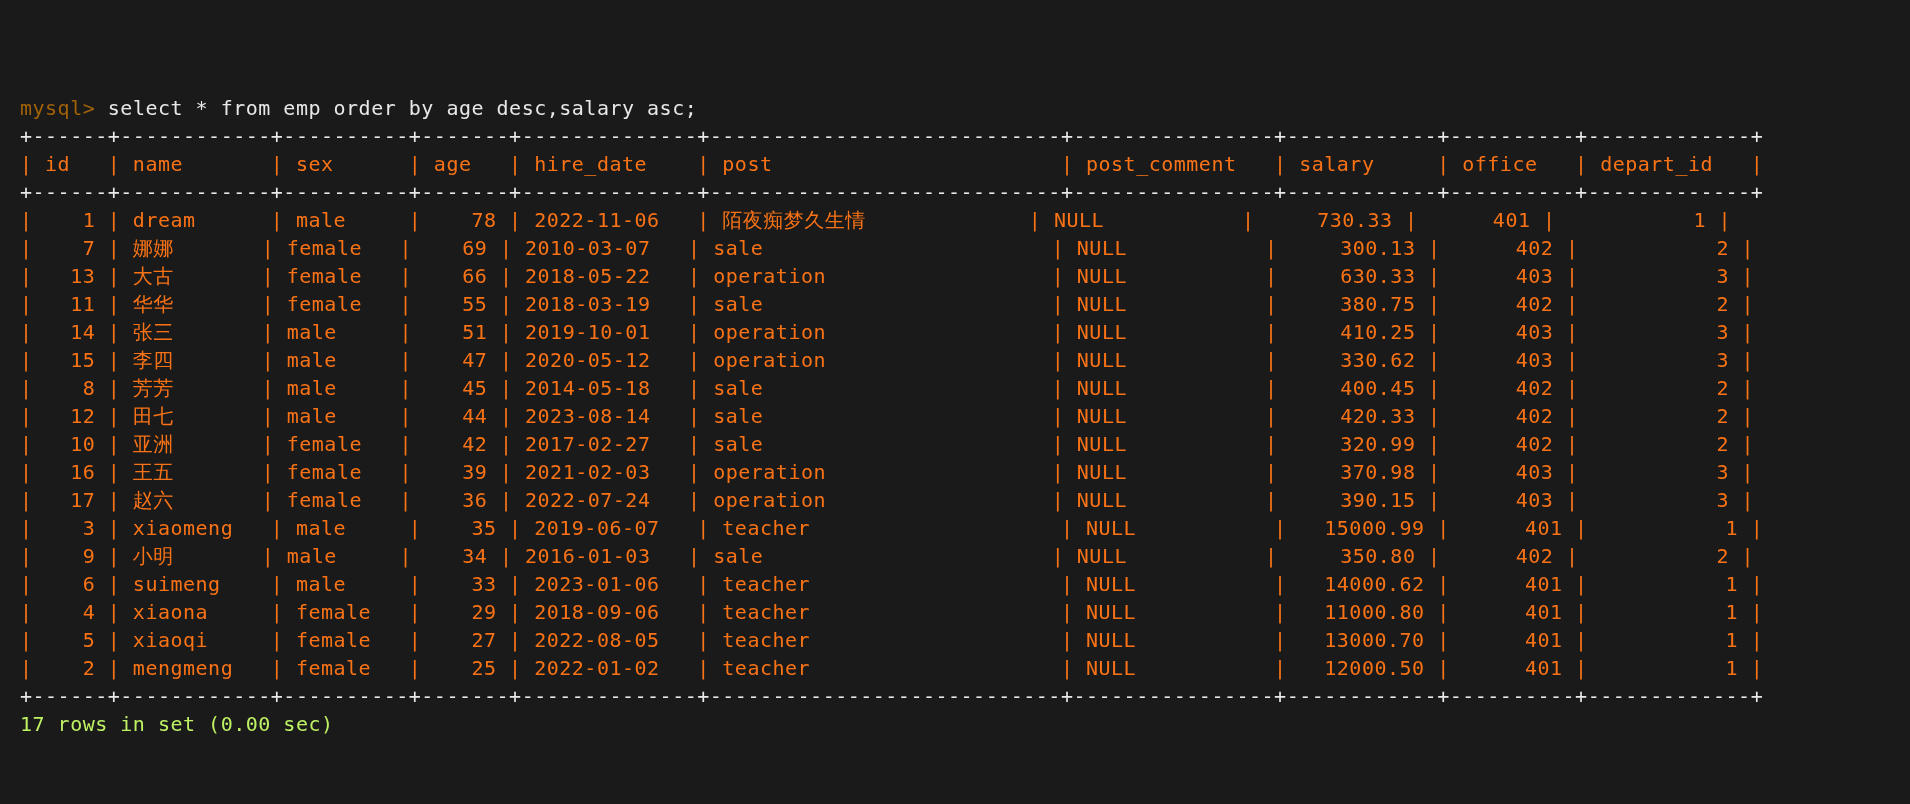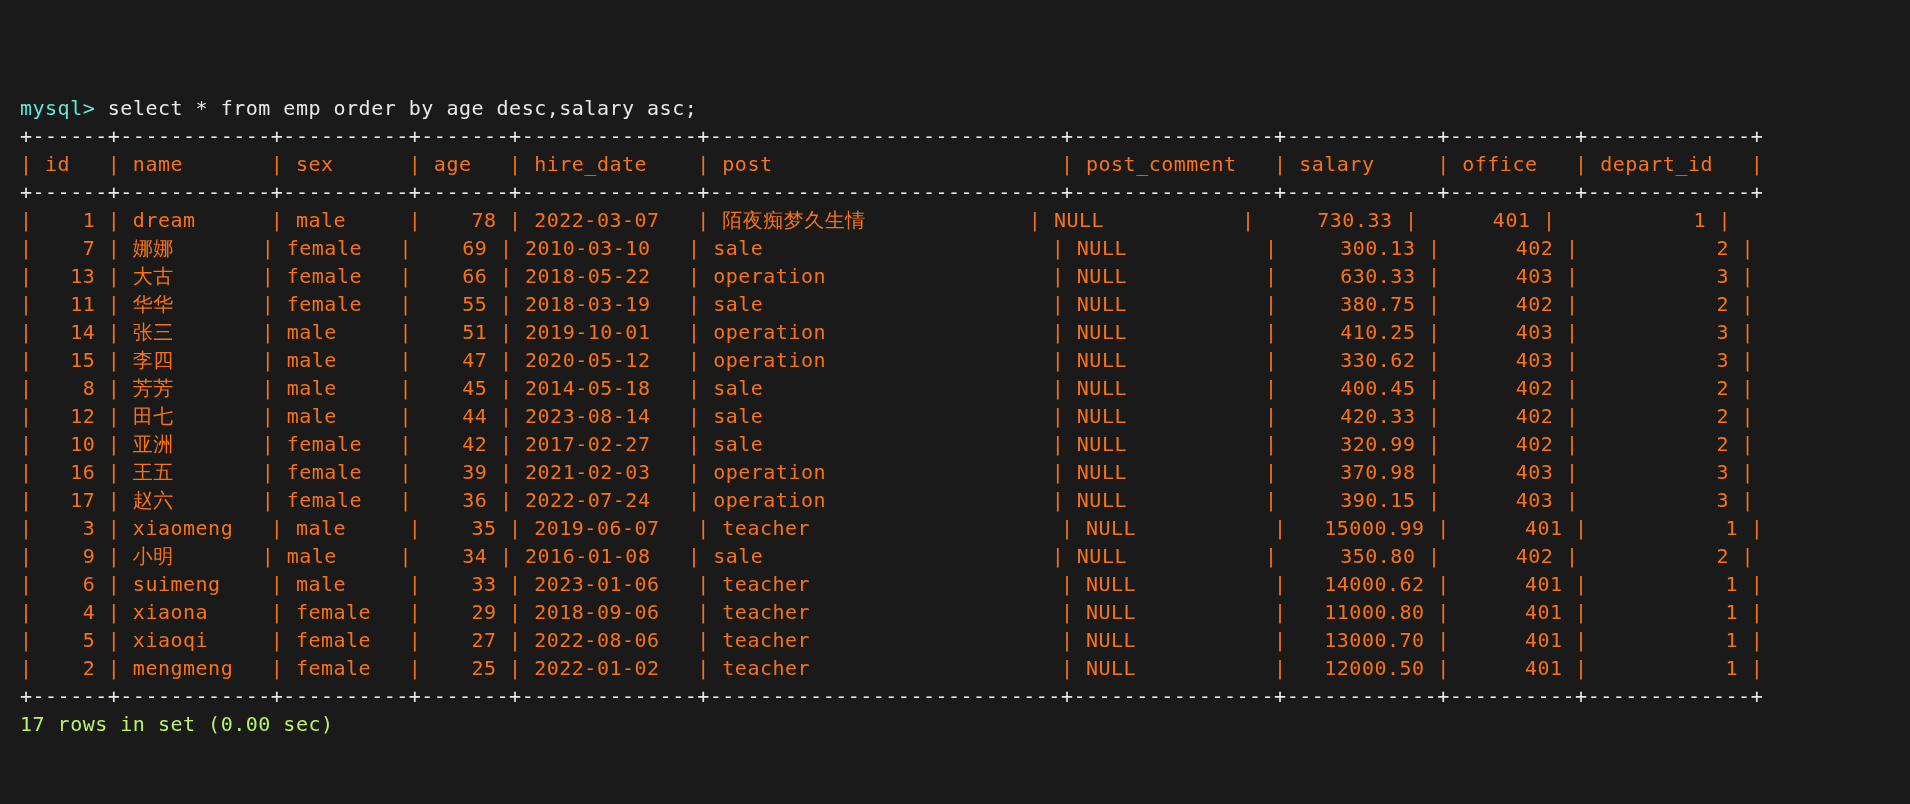--- a/index.html
+++ b/index.html
@@ -7,54 +7,54 @@
     padding: 10px 20px;
     background-color: #1a1a1a;
     color: #e8e8e8;
     font-family: 'Menlo', 'Monaco', 'Consolas', monospace;
     font-size: 20px;
     line-height: 1.4;
     white-space: pre;
     letter-spacing: 0.5px;
   }
   .prompt {
-    color: #5eead4;
+    color: #a16207;
   }
   .border-line {
     color: #e8e8e8;
   }
   .table-row {
     color: #f97316;
   }
   .status {
     color: #bef264;
   }
 </style>
 </head>
 <body>
 
 
 <div id="terminal"><span class="prompt">mysql&gt; </span><span>select * from emp order by age desc,salary asc;</span>
 <span class="border-line">+------+------------+----------+-------+--------------+----------------------------+----------------+------------+----------+-------------+</span>
 <span class="table-row">| id   | name       | sex      | age   | hire_date    | post                       | post_comment   | salary     | office   | depart_id   |</span>
 <span class="border-line">+------+------------+----------+-------+--------------+----------------------------+----------------+------------+----------+-------------+</span>
-<span class="table-row">|    1 | dream      | male     |    78 | 2022-03-07   | 陌夜痴梦久生情             | NULL           |     730.33 |      401 |           1 |</span>
-<span class="table-row">|    7 | 娜娜       | female   |    69 | 2010-03-10   | sale                       | NULL           |     300.13 |      402 |           2 |</span>
+<span class="table-row">|    1 | dream      | male     |    78 | 2022-11-06   | 陌夜痴梦久生情             | NULL           |     730.33 |      401 |           1 |</span>
+<span class="table-row">|    7 | 娜娜       | female   |    69 | 2010-03-07   | sale                       | NULL           |     300.13 |      402 |           2 |</span>
 <span class="table-row">|   13 | 大古       | female   |    66 | 2018-05-22   | operation                  | NULL           |     630.33 |      403 |           3 |</span>
 <span class="table-row">|   11 | 华华       | female   |    55 | 2018-03-19   | sale                       | NULL           |     380.75 |      402 |           2 |</span>
 <span class="table-row">|   14 | 张三       | male     |    51 | 2019-10-01   | operation                  | NULL           |     410.25 |      403 |           3 |</span>
 <span class="table-row">|   15 | 李四       | male     |    47 | 2020-05-12   | operation                  | NULL           |     330.62 |      403 |           3 |</span>
 <span class="table-row">|    8 | 芳芳       | male     |    45 | 2014-05-18   | sale                       | NULL           |     400.45 |      402 |           2 |</span>
 <span class="table-row">|   12 | 田七       | male     |    44 | 2023-08-14   | sale                       | NULL           |     420.33 |      402 |           2 |</span>
 <span class="table-row">|   10 | 亚洲       | female   |    42 | 2017-02-27   | sale                       | NULL           |     320.99 |      402 |           2 |</span>
 <span class="table-row">|   16 | 王五       | female   |    39 | 2021-02-03   | operation                  | NULL           |     370.98 |      403 |           3 |</span>
 <span class="table-row">|   17 | 赵六       | female   |    36 | 2022-07-24   | operation                  | NULL           |     390.15 |      403 |           3 |</span>
 <span class="table-row">|    3 | xiaomeng   | male     |    35 | 2019-06-07   | teacher                    | NULL           |   15000.99 |      401 |           1 |</span>
-<span class="table-row">|    9 | 小明       | male     |    34 | 2016-01-08   | sale                       | NULL           |     350.80 |      402 |           2 |</span>
+<span class="table-row">|    9 | 小明       | male     |    34 | 2016-01-03   | sale                       | NULL           |     350.80 |      402 |           2 |</span>
 <span class="table-row">|    6 | suimeng    | male     |    33 | 2023-01-06   | teacher                    | NULL           |   14000.62 |      401 |           1 |</span>
 <span class="table-row">|    4 | xiaona     | female   |    29 | 2018-09-06   | teacher                    | NULL           |   11000.80 |      401 |           1 |</span>
-<span class="table-row">|    5 | xiaoqi     | female   |    27 | 2022-08-06   | teacher                    | NULL           |   13000.70 |      401 |           1 |</span>
+<span class="table-row">|    5 | xiaoqi     | female   |    27 | 2022-08-05   | teacher                    | NULL           |   13000.70 |      401 |           1 |</span>
 <span class="table-row">|    2 | mengmeng   | female   |    25 | 2022-01-02   | teacher                    | NULL           |   12000.50 |      401 |           1 |</span>
 <span class="border-line">+------+------------+----------+-------+--------------+----------------------------+----------------+------------+----------+-------------+</span>
 <span class="status">17 rows in set (0.00 sec)</span>
 </div>
 
 
 
 </body></html>

